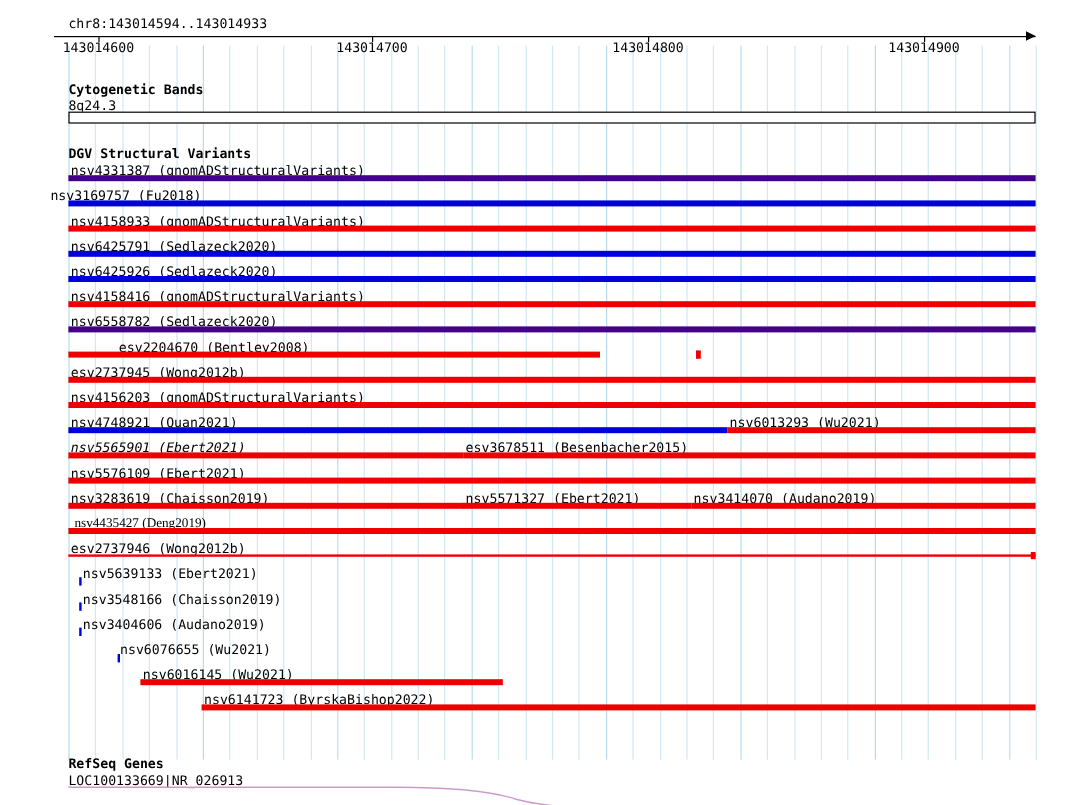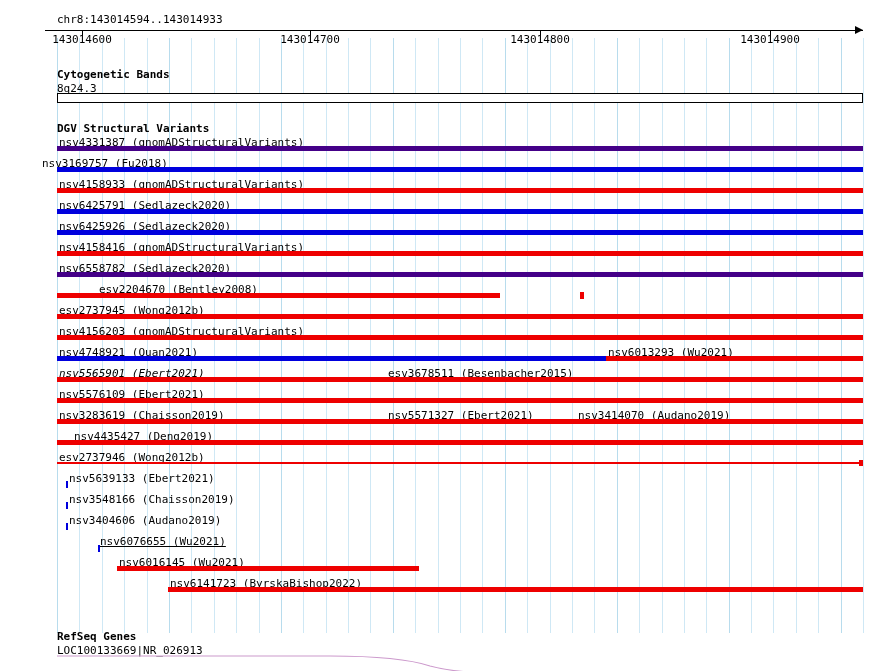--- a/index.html
+++ b/index.html
@@ -209,32 +209,32 @@
       <div class="track-label" style="left: 388px; top: 367px;">esv3678511 (Besenbacher2015)</div>
       <div class="feature-bar" style="left: 386px; top: 377px; width: 477px; background: rgb(238, 0, 0);"></div>
       <div class="track-label" style="left: 59px; top: 388px;">nsv5576109 (Ebert2021)</div>
       <div class="feature-bar" style="left: 57px; top: 398px; width: 806px; background: rgb(238, 0, 0);"></div>
       <div class="track-label" style="left: 59px; top: 409px; text-decoration: underline;">nsv3283619 (Chaisson2019)</div>
       <div class="feature-bar" style="left: 57px; top: 419px; width: 330px; background: rgb(238, 0, 0);"></div>
       <div class="track-label" style="left: 388px; top: 409px;">nsv5571327 (Ebert2021)</div>
       <div class="feature-bar" style="left: 386px; top: 419px; width: 190px; background: rgb(238, 0, 0);"></div>
       <div class="track-label" style="left: 578px; top: 409px;">nsv3414070 (Audano2019)</div>
       <div class="feature-bar" style="left: 576px; top: 419px; width: 287px; background: rgb(238, 0, 0);"></div>
-      <div class="track-label" style="left: 74px; top: 430px;">nsv4435427 (Deng2019)</div>
+      <div class="track-label" style="left: 62px; top: 430px; font-family: Liberation Serif, serif;">nsv4435427 (Deng2019)</div>
       <div class="feature-bar" style="left: 57px; top: 440px; width: 806px; background: rgb(238, 0, 0);"></div>
       <div class="track-label" style="left: 59px; top: 451px;">esv2737946 (Wong2012b)</div>
       <div class="feature-bar" style="left: 57px; top: 462px; width: 806px; height: 2px; background: rgb(238, 0, 0);"></div>
       <div class="feature-bar" style="left: 859px; top: 460px; width: 4px; height: 6px; background: rgb(238, 0, 0);"></div>
       <div class="track-label" style="left: 69px; top: 472px;">nsv5639133 (Ebert2021)</div>
       <div class="feature-tick" style="left: 66px; top: 481px; background: rgb(0, 0, 221);"></div>
       <div class="track-label" style="left: 69px; top: 493px;">nsv3548166 (Chaisson2019)</div>
       <div class="feature-tick" style="left: 66px; top: 502px; background: rgb(0, 0, 221);"></div>
       <div class="track-label" style="left: 69px; top: 514px;">nsv3404606 (Audano2019)</div>
       <div class="feature-tick" style="left: 66px; top: 523px; background: rgb(0, 0, 221);"></div>
-      <div class="track-label" style="left: 100px; top: 535px; text-decoration: underline;">nsv6076655 (Wu2021)</div>
+      <div class="track-label" style="left: 100px; top: 535px;">nsv6076655 (Wu2021)</div>
       <div class="feature-tick" style="left: 98px; top: 545px; background: rgb(0, 0, 221);"></div>
       <div class="track-label" style="left: 119px; top: 556px;">nsv6016145 (Wu2021)</div>
       <div class="feature-bar" style="left: 117px; top: 566px; width: 302px; background: rgb(238, 0, 0);"></div>
       <div class="track-label" style="left: 170px; top: 577px;">nsv6141723 (ByrskaBishop2022)</div>
       <div class="feature-bar" style="left: 168px; top: 587px; width: 695px; background: rgb(238, 0, 0);"></div>
     </div>
 
   <div class="section-title" style="left:57px; top:630px;">RefSeq Genes</div>
   <div class="sub-label" style="left:57px; top:644px;">LOC100133669|NR_026913</div>
   <svg class="refseq-curve" style="left:0px; top:652px;" width="890" height="19">

